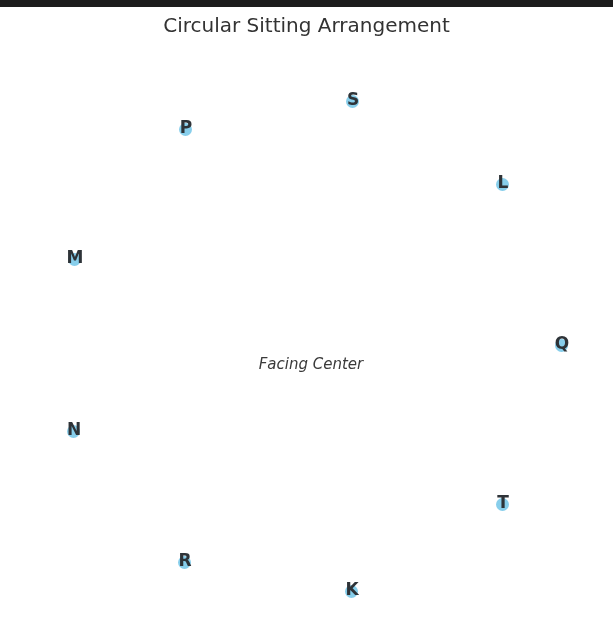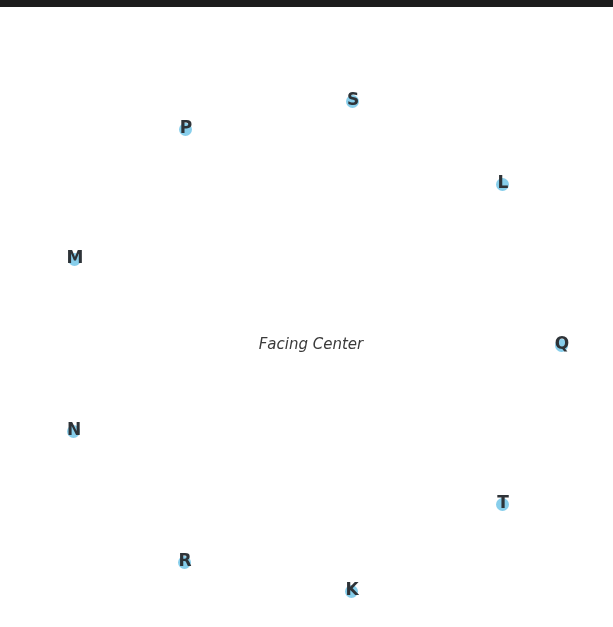--- a/index.html
+++ b/index.html
@@ -79,22 +79,23 @@
     font-weight: bold;
     color: var(--letter-text);
     line-height: 1;
   }
 </style>
 </head>
 <body>
 
 <div class="canvas">
   <div class="top-bar"></div>
+  <div class="title">Circular Sitting Arrangement</div>
   <div class="plot">
-    <div class="center-label" style="left: 311px; top: 344px;">Facing Center</div>
+    <div class="center-label" style="left: 311px; top: 364px;">Facing Center</div>
 
   <div class="seat" style="left: 562px; top: 343px;">
     <span class="marker"></span>
     <span class="letter">Q</span>
   </div>
 
   <div class="seat" style="left: 503px; top: 182px;">
     <span class="marker"></span>
     <span class="letter">L</span>
   </div>

